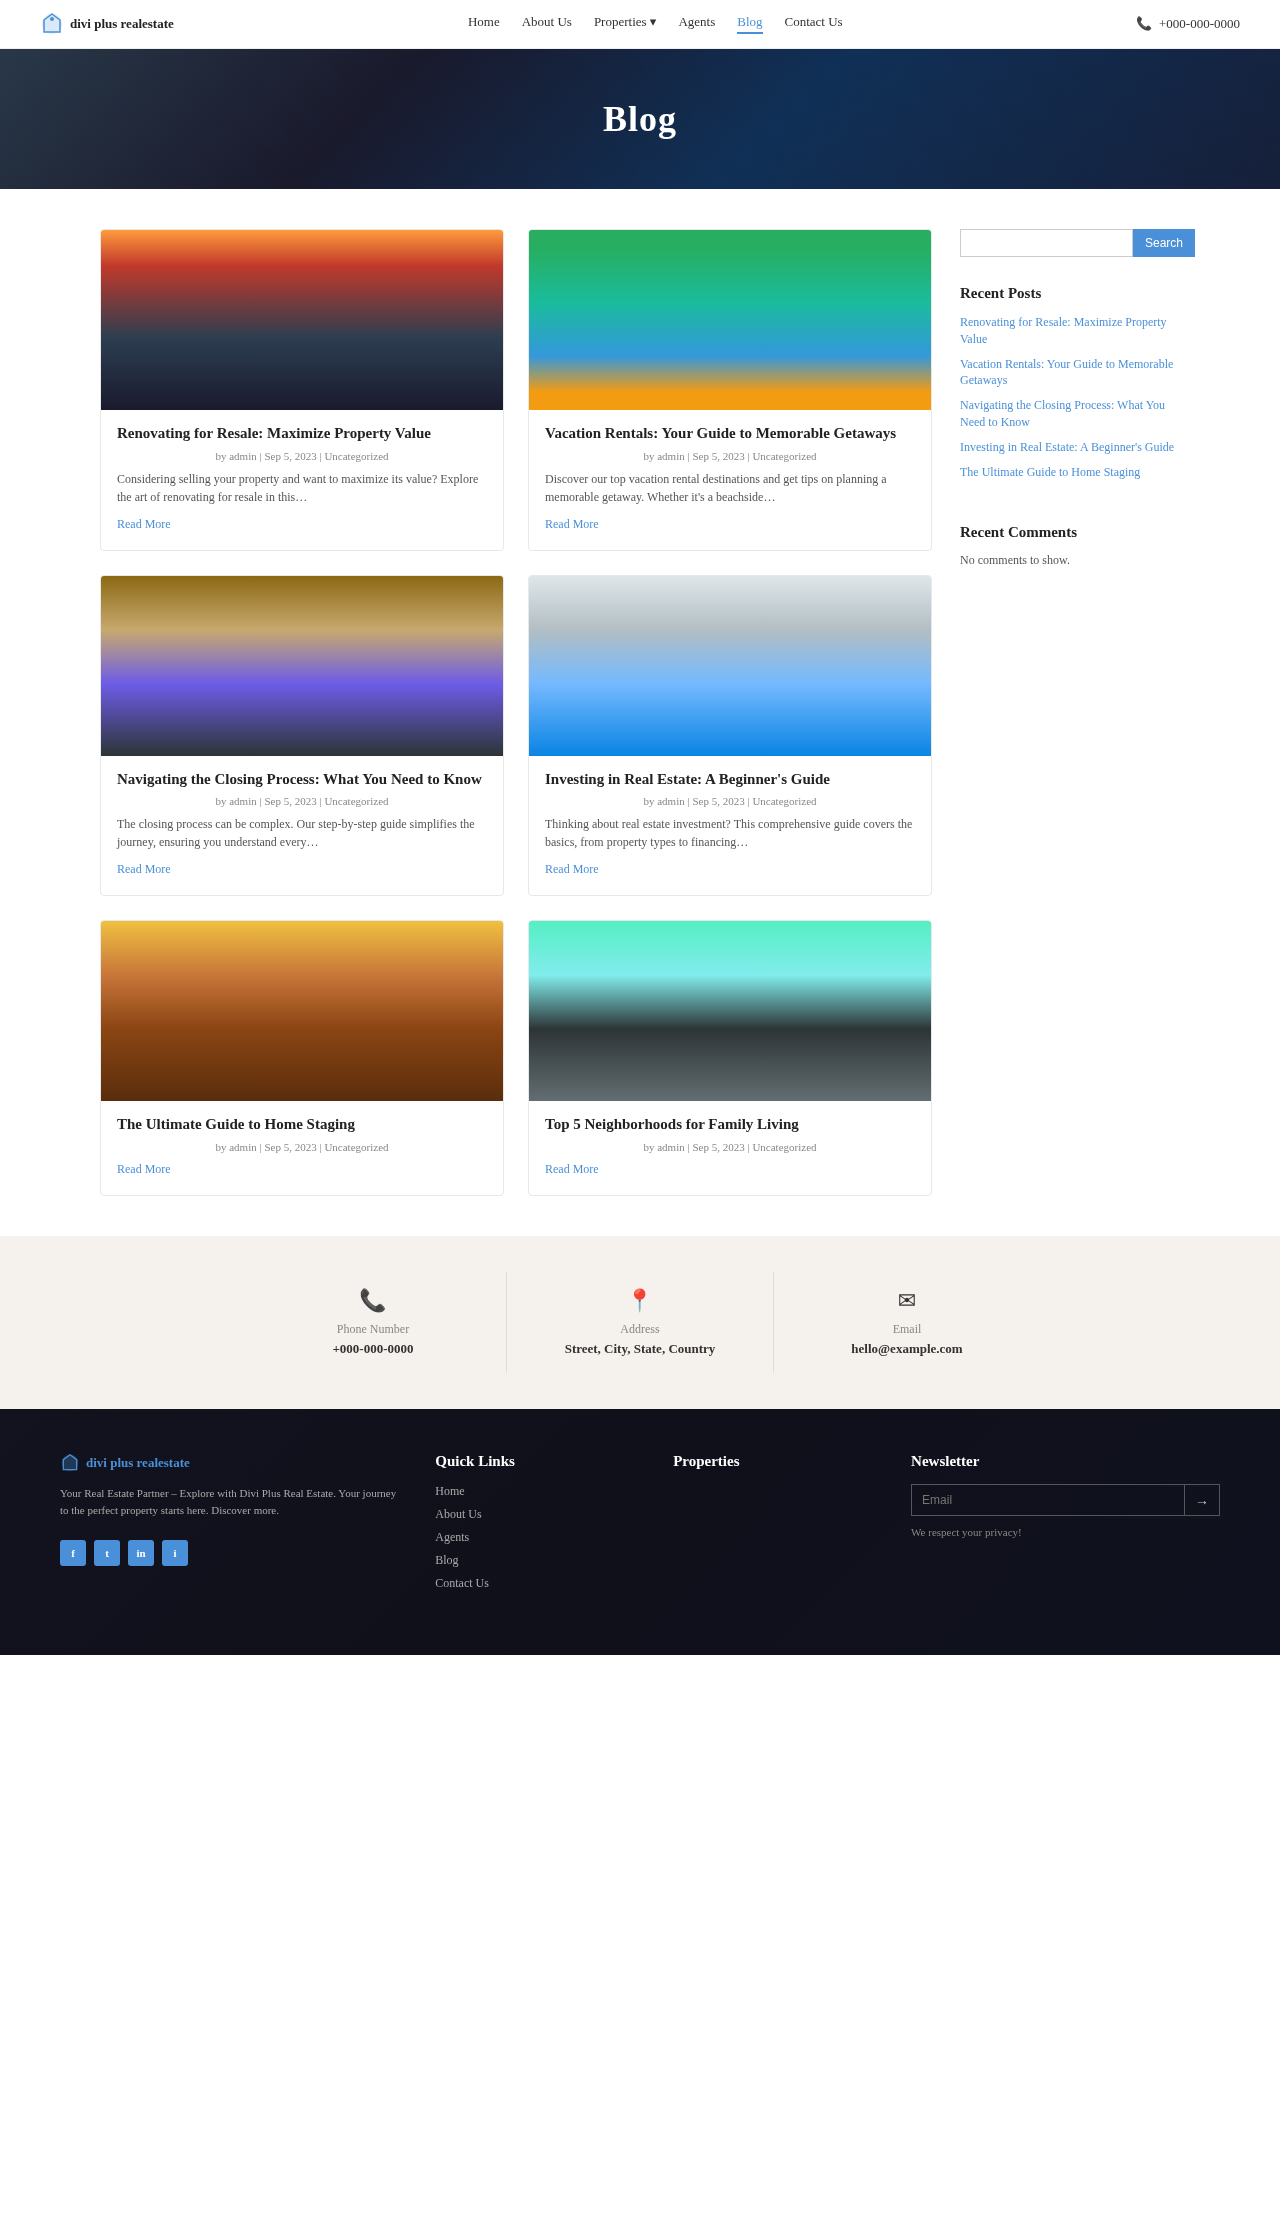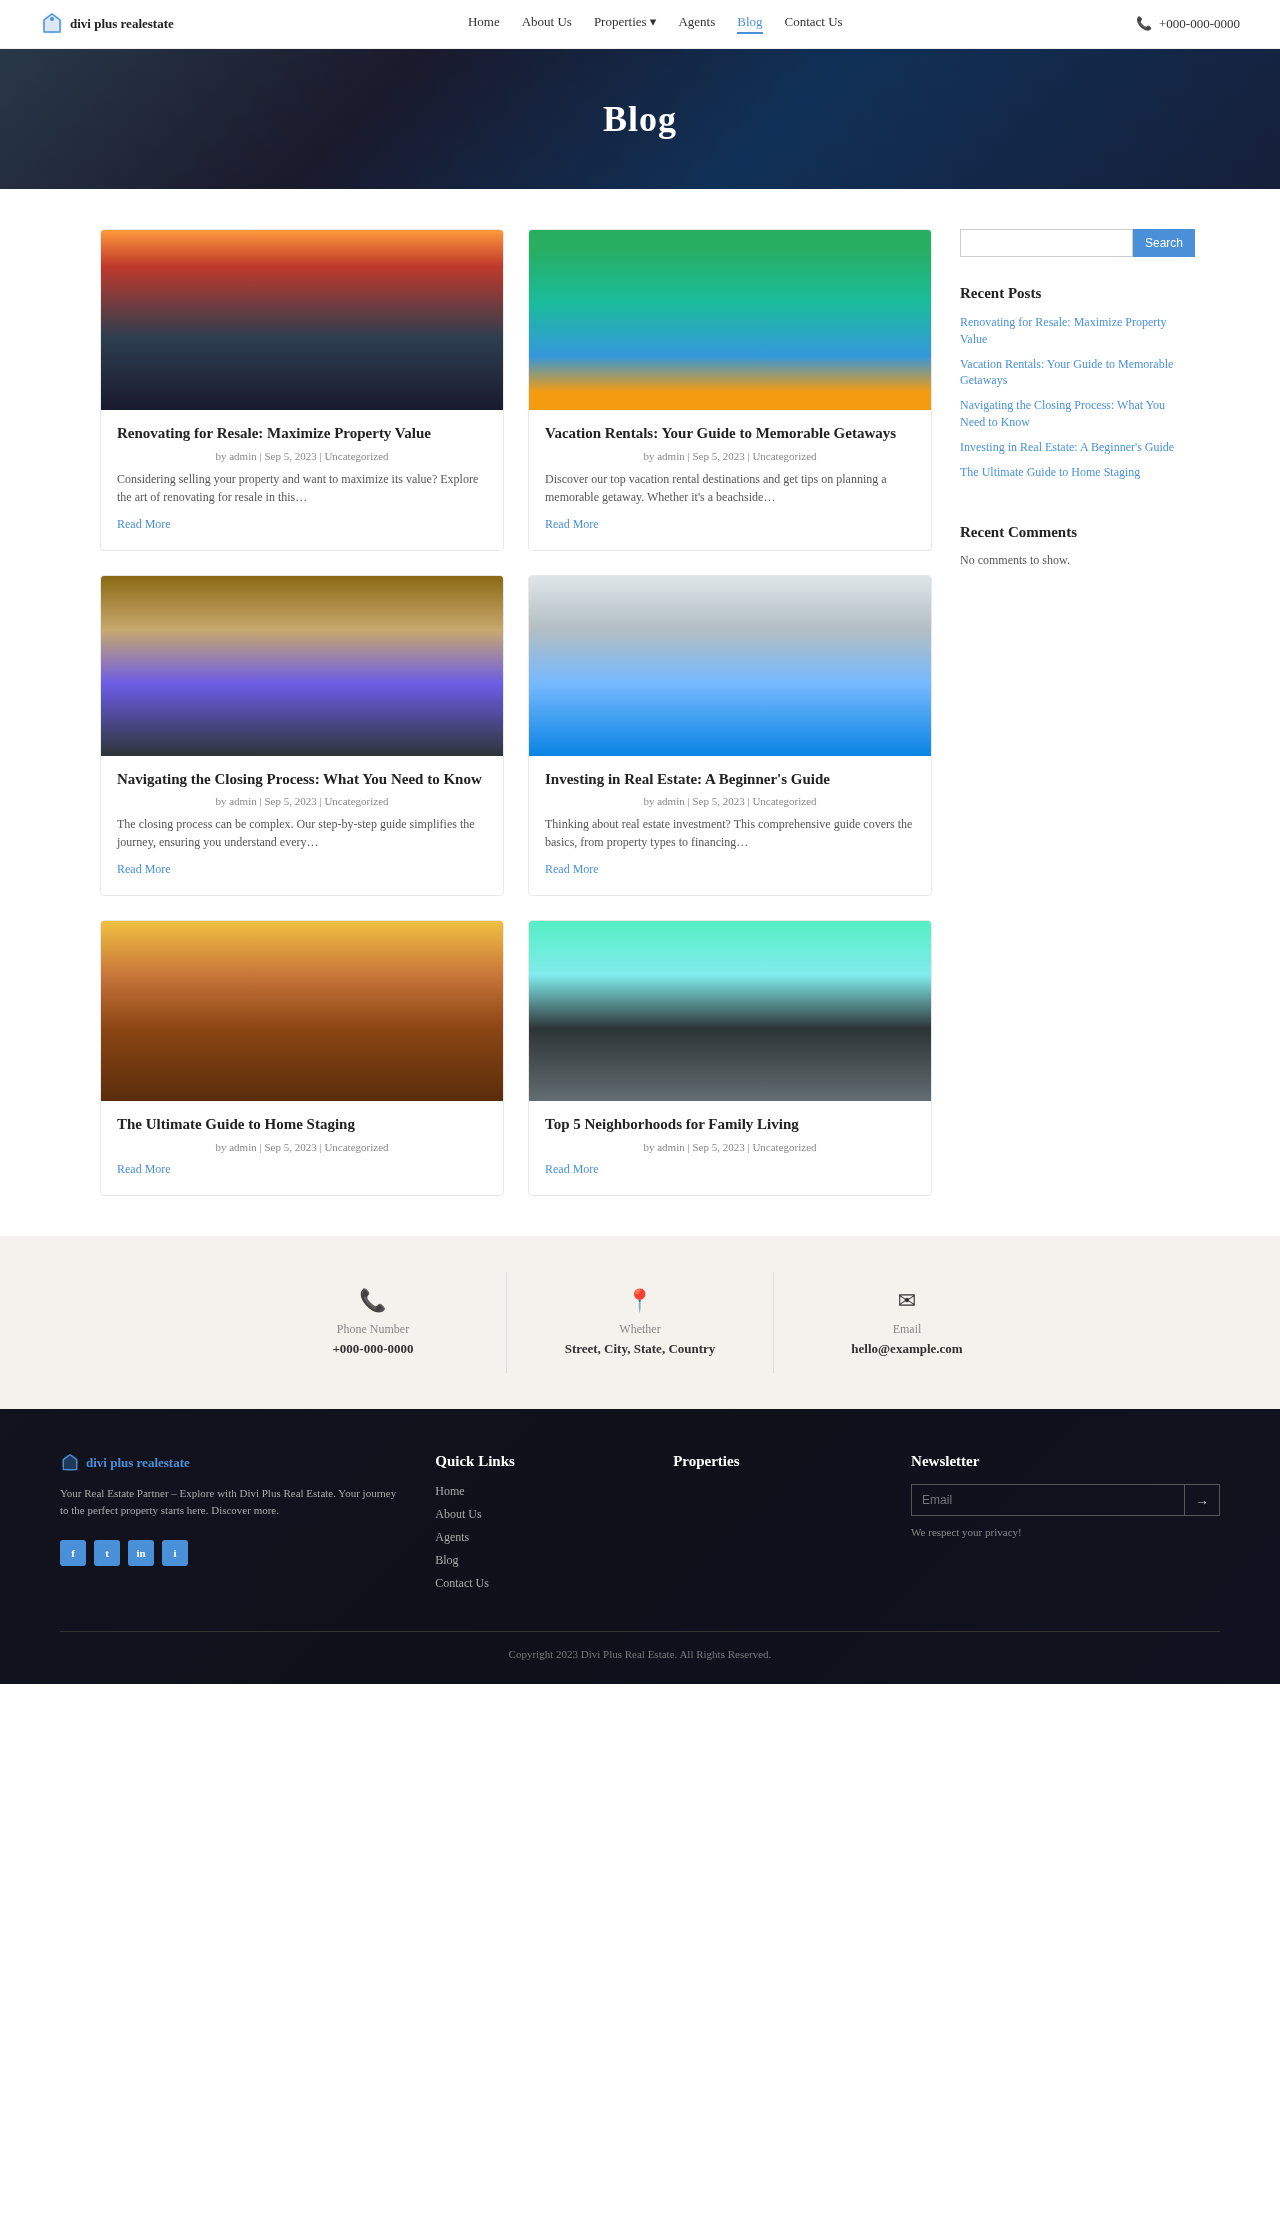--- a/index.html
+++ b/index.html
@@ -218,21 +218,21 @@
 
 <div class="footer-contact">
   <div class="footer-contact-inner" id="contact-blocks">
       <div class="contact-block">
     <div class="contact-icon">📞</div>
     <div class="contact-label">Phone Number</div>
     <div class="contact-value">+000-000-0000</div>
   </div>
       <div class="contact-block">
     <div class="contact-icon">📍</div>
-    <div class="contact-label">Whether</div>
+    <div class="contact-label">Address</div>
     <div class="contact-value">Street, City, State, Country</div>
   </div>
       <div class="contact-block">
     <div class="contact-icon">✉</div>
     <div class="contact-label">Email</div>
     <div class="contact-value">hello@example.com</div>
   </div>
     </div>
 </div>
 
@@ -273,16 +273,13 @@
 
     <div class="footer-col">
       <div class="footer-col-title">Newsletter</div>
       <div class="footer-newsletter-input-wrap">
         <input class="footer-newsletter-input" type="email" placeholder="Email" style="">
         <button class="footer-newsletter-btn">→</button>
       </div>
       <div class="footer-privacy">We respect your privacy!</div>
     </div>
   </div>
-  <div class="footer-bottom">
-    <span>Copyright 2023 Divi Plus Real Estate. All Rights Reserved.</span>
-  </div>
 </footer>
 
 </body></html>

